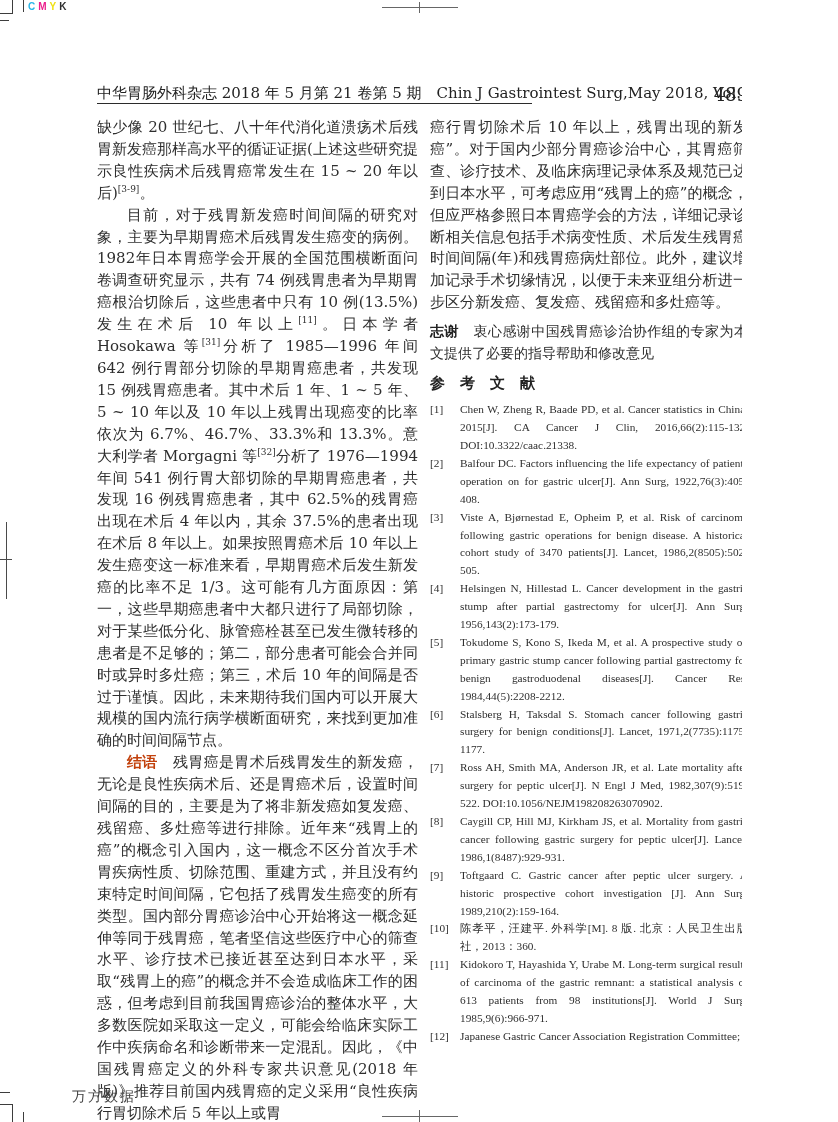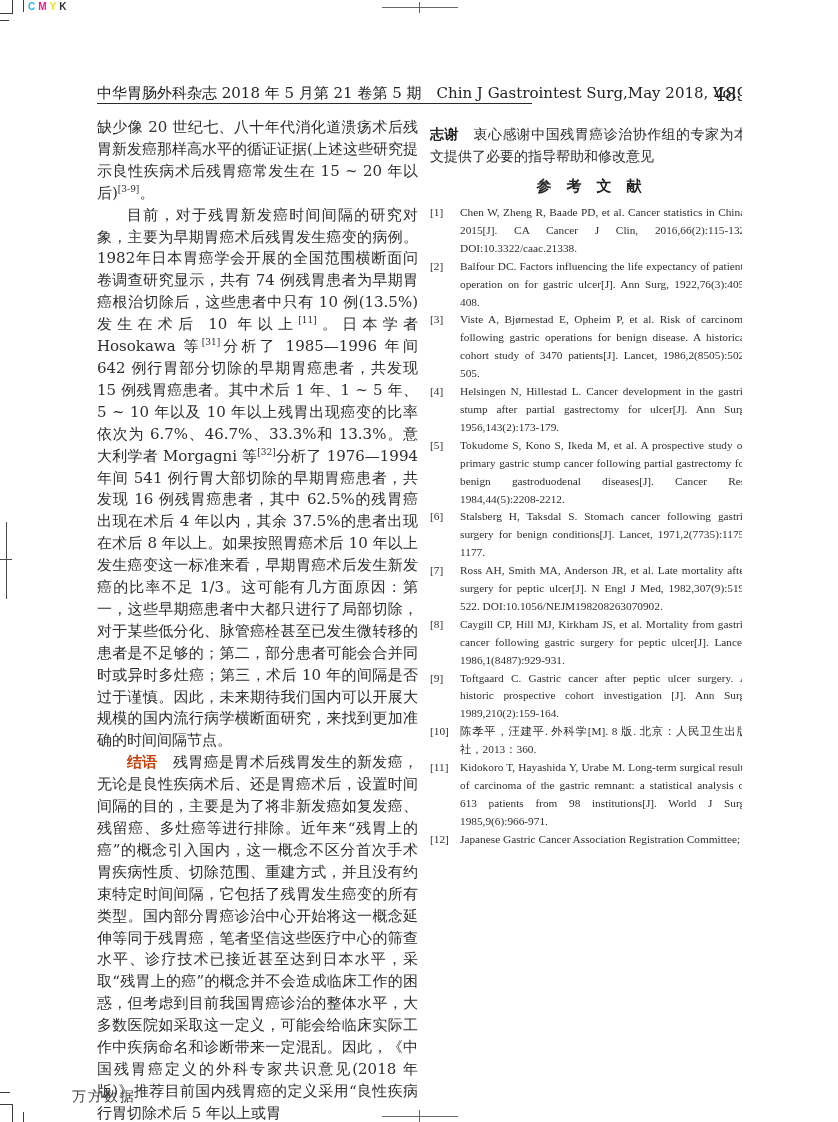--- a/index.html
+++ b/index.html
@@ -45,21 +45,21 @@
   .body-text b{font-weight:bold;color:#c2410c;}
   sup{font-size:9px;line-height:0;vertical-align:super;}
   
   .ack{
     font-size:14px;line-height:21.5px;
     text-align:justify;margin:7px 0 0 0;color:#2e2e2e;
   }
   .ack b{font-weight:bold;color:#222;}
   
   .refs-heading{
-    font-size:15px;font-weight:bold;text-align:center;
+    font-size:15px;font-weight:bold;
     margin:10px 0 8px 0;color:#222;
   }
   .ref-list{
     font-family:"Liberation Serif","DejaVu Serif",serif;
     font-size:11.3px;line-height:17.9px;color:#2e2e2e;
   }
   .ref-item{display:flex;}
   .ref-num{flex:0 0 30px;width:30px;}
   .ref-text{flex:1;text-align:justify;}
   
@@ -93,20 +93,21 @@
   <div class="page-num">489</div>
   <div class="header-rule"></div>
 
   <div class="col col-left">
     <p class="body-text"><span>缺少像 20 世纪七、八十年代消化道溃疡术后残胃新发癌那样高水平的循证证据(上述这些研究提示良性疾病术后残胃癌常发生在 15 ~ 20 年以后)</span><sup>[3-9]</sup><span>。</span></p>
     <p class="body-text indent"><span>目前，对于残胃新发癌时间间隔的研究对象，主要为早期胃癌术后残胃发生癌变的病例。1982年日本胃癌学会开展的全国范围横断面问卷调查研究显示，共有 74 例残胃患者为早期胃癌根治切除后，这些患者中只有 10 例(13.5%)发生在术后 10 年以上</span><sup>[11]</sup><span>。日本学者 Hosokawa 等</span><sup>[31]</sup><span>分析了 1985—1996 年间 642 例行胃部分切除的早期胃癌患者，共发现 15 例残胃癌患者。其中术后 1 年、1 ~ 5 年、5 ~ 10 年以及 10 年以上残胃出现癌变的比率依次为 6.7%、46.7%、33.3%和 13.3%。意大利学者 Morgagni 等</span><sup>[32]</sup><span>分析了 1976—1994 年间 541 例行胃大部切除的早期胃癌患者，共发现 16 例残胃癌患者，其中 62.5%的残胃癌出现在术后 4 年以内，其余 37.5%的患者出现在术后 8 年以上。如果按照胃癌术后 10 年以上发生癌变这一标准来看，早期胃癌术后发生新发癌的比率不足 1/3。这可能有几方面原因：第一，这些早期癌患者中大都只进行了局部切除，对于某些低分化、脉管癌栓甚至已发生微转移的患者是不足够的；第二，部分患者可能会合并同时或异时多灶癌；第三，术后 10 年的间隔是否过于谨慎。因此，未来期待我们国内可以开展大规模的国内流行病学横断面研究，来找到更加准确的时间间隔节点。</span></p>
     <p class="body-text indent"><b>结语</b><span>　残胃癌是胃术后残胃发生的新发癌，无论是良性疾病术后、还是胃癌术后，设置时间间隔的目的，主要是为了将非新发癌如复发癌、残留癌、多灶癌等进行排除。近年来“残胃上的癌”的概念引入国内，这一概念不区分首次手术胃疾病性质、切除范围、重建方式，并且没有约束特定时间间隔，它包括了残胃发生癌变的所有类型。国内部分胃癌诊治中心开始将这一概念延伸等同于残胃癌，笔者坚信这些医疗中心的筛查水平、诊疗技术已接近甚至达到日本水平，采取“残胃上的癌”的概念并不会造成临床工作的困惑，但考虑到目前我国胃癌诊治的整体水平，大多数医院如采取这一定义，可能会给临床实际工作中疾病命名和诊断带来一定混乱。因此，《中国残胃癌定义的外科专家共识意见(2018 年版)》推荐目前国内残胃癌的定义采用“良性疾病行胃切除术后 5 年以上或胃</span></p>
   </div>
 
   <div class="col col-right">
+    <p class="body-text"><span>癌行胃切除术后 10 年以上，残胃出现的新发癌”。对于国内少部分胃癌诊治中心，其胃癌筛查、诊疗技术、及临床病理记录体系及规范已达到日本水平，可考虑应用“残胃上的癌”的概念，但应严格参照日本胃癌学会的方法，详细记录诊断相关信息包括手术病变性质、术后发生残胃癌时间间隔(年)和残胃癌病灶部位。此外，建议增加记录手术切缘情况，以便于未来亚组分析进一步区分新发癌、复发癌、残留癌和多灶癌等。</span></p>
     <p class="ack"><b>志谢</b><span>　衷心感谢中国残胃癌诊治协作组的专家为本文提供了必要的指导帮助和修改意见</span></p>
     <h3 class="refs-heading">参　考　文　献</h3>
     <div class="ref-list" id="ref-list">
         <div class="ref-item">
           <span class="ref-num">[1]</span>
           <span class="ref-text">Chen W, Zheng R, Baade PD, et al. Cancer statistics in China, 2015[J]. CA Cancer J Clin, 2016,66(2):115-132. DOI:10.3322/caac.21338.</span>
         </div>
         <div class="ref-item">
           <span class="ref-num">[2]</span>
           <span class="ref-text">Balfour DC. Factors influencing the life expectancy of patients operation on for gastric ulcer[J]. Ann Surg, 1922,76(3):405-408.</span>

